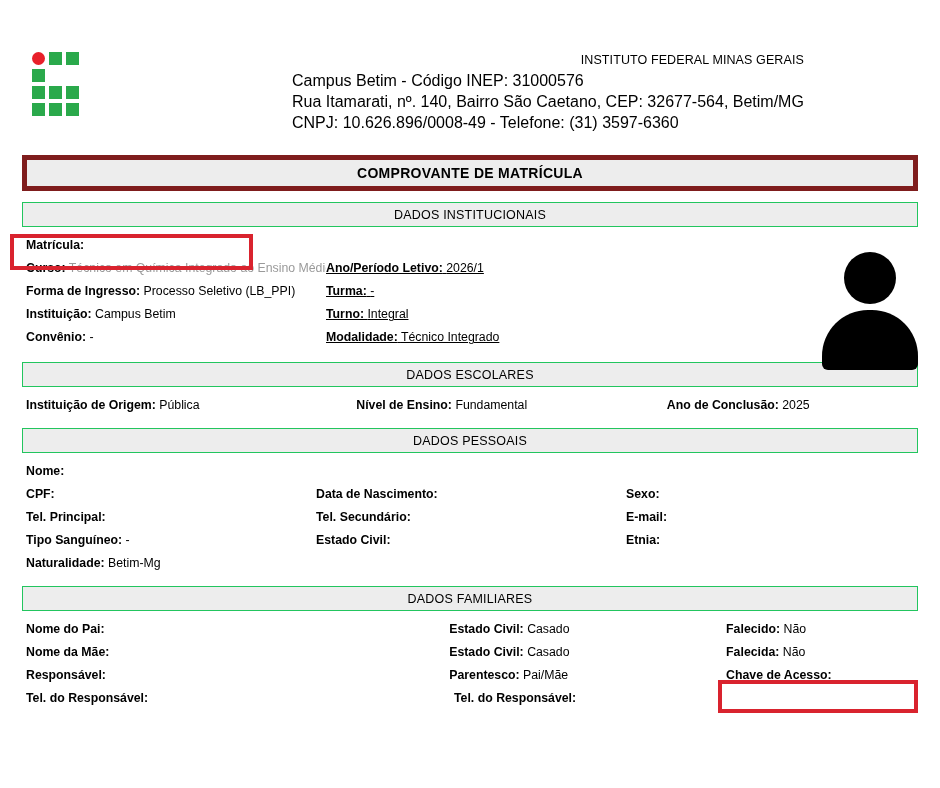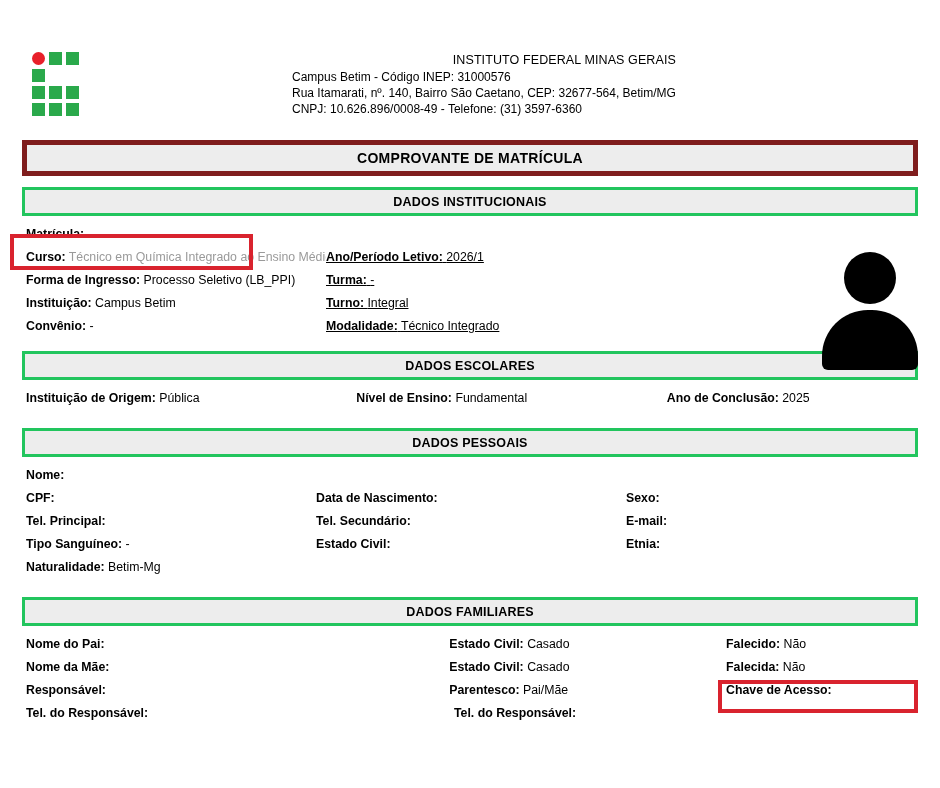--- a/index.html
+++ b/index.html
@@ -56,50 +56,50 @@
     line-height: 1.33;
   }
   .inst-name {
     font-size: 12.5px;
     font-weight: normal;
     letter-spacing: 0.1px;
     margin-bottom: 1px;
     text-align: right;
   }
   .inst-line {
-    font-size: 12px;
+    font-size: 16px;
     font-weight: normal;
   }
 
   
   .title-bar {
     margin-top: 22px;
     height: 26px;
     border: 5px solid #7f1d1d;
     background: #ededed;
     display: flex;
     align-items: center;
     justify-content: center;
     font-size: 14px;
     font-weight: bold;
     letter-spacing: 0.3px;
   }
   .section-bar {
     margin-top: 11px;
     height: 23px;
-    border: 3px solid #22c55e;
+    border: 1px solid #22c55e;
     background: #ededed;
     display: flex;
     align-items: center;
     justify-content: center;
     font-size: 12.5px;
-    font-weight: bold;
+    font-weight: normal;
     letter-spacing: 0.2px;
   }
-  .section-bar.tight { margin-top: 16px; }
+  .section-bar.tight { margin-top: 9px; }
 
   .fields {
     position: relative;
     padding: 7px 4px 2px 4px;
   }
   .row {
     display: flex;
     font-size: 12.3px;
     line-height: 23px;
     height: 23px;

